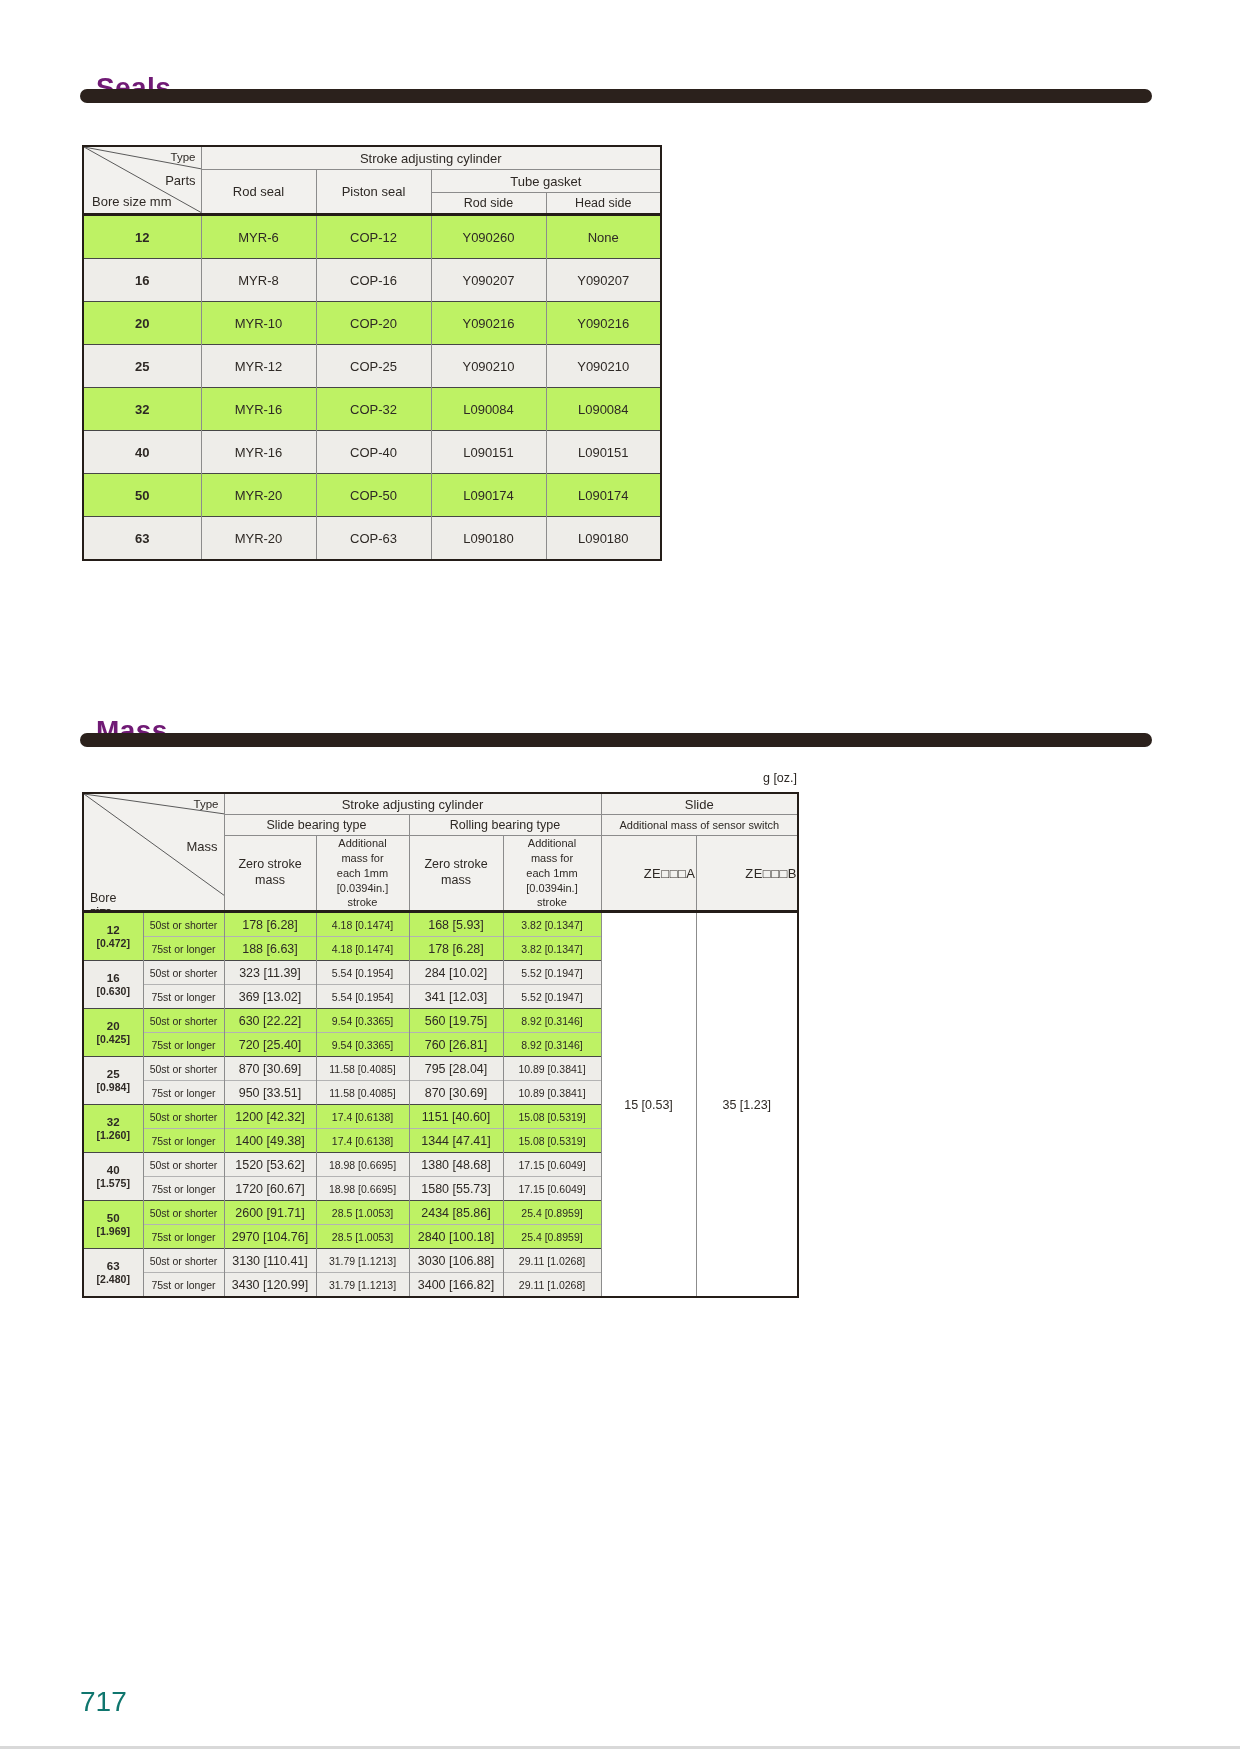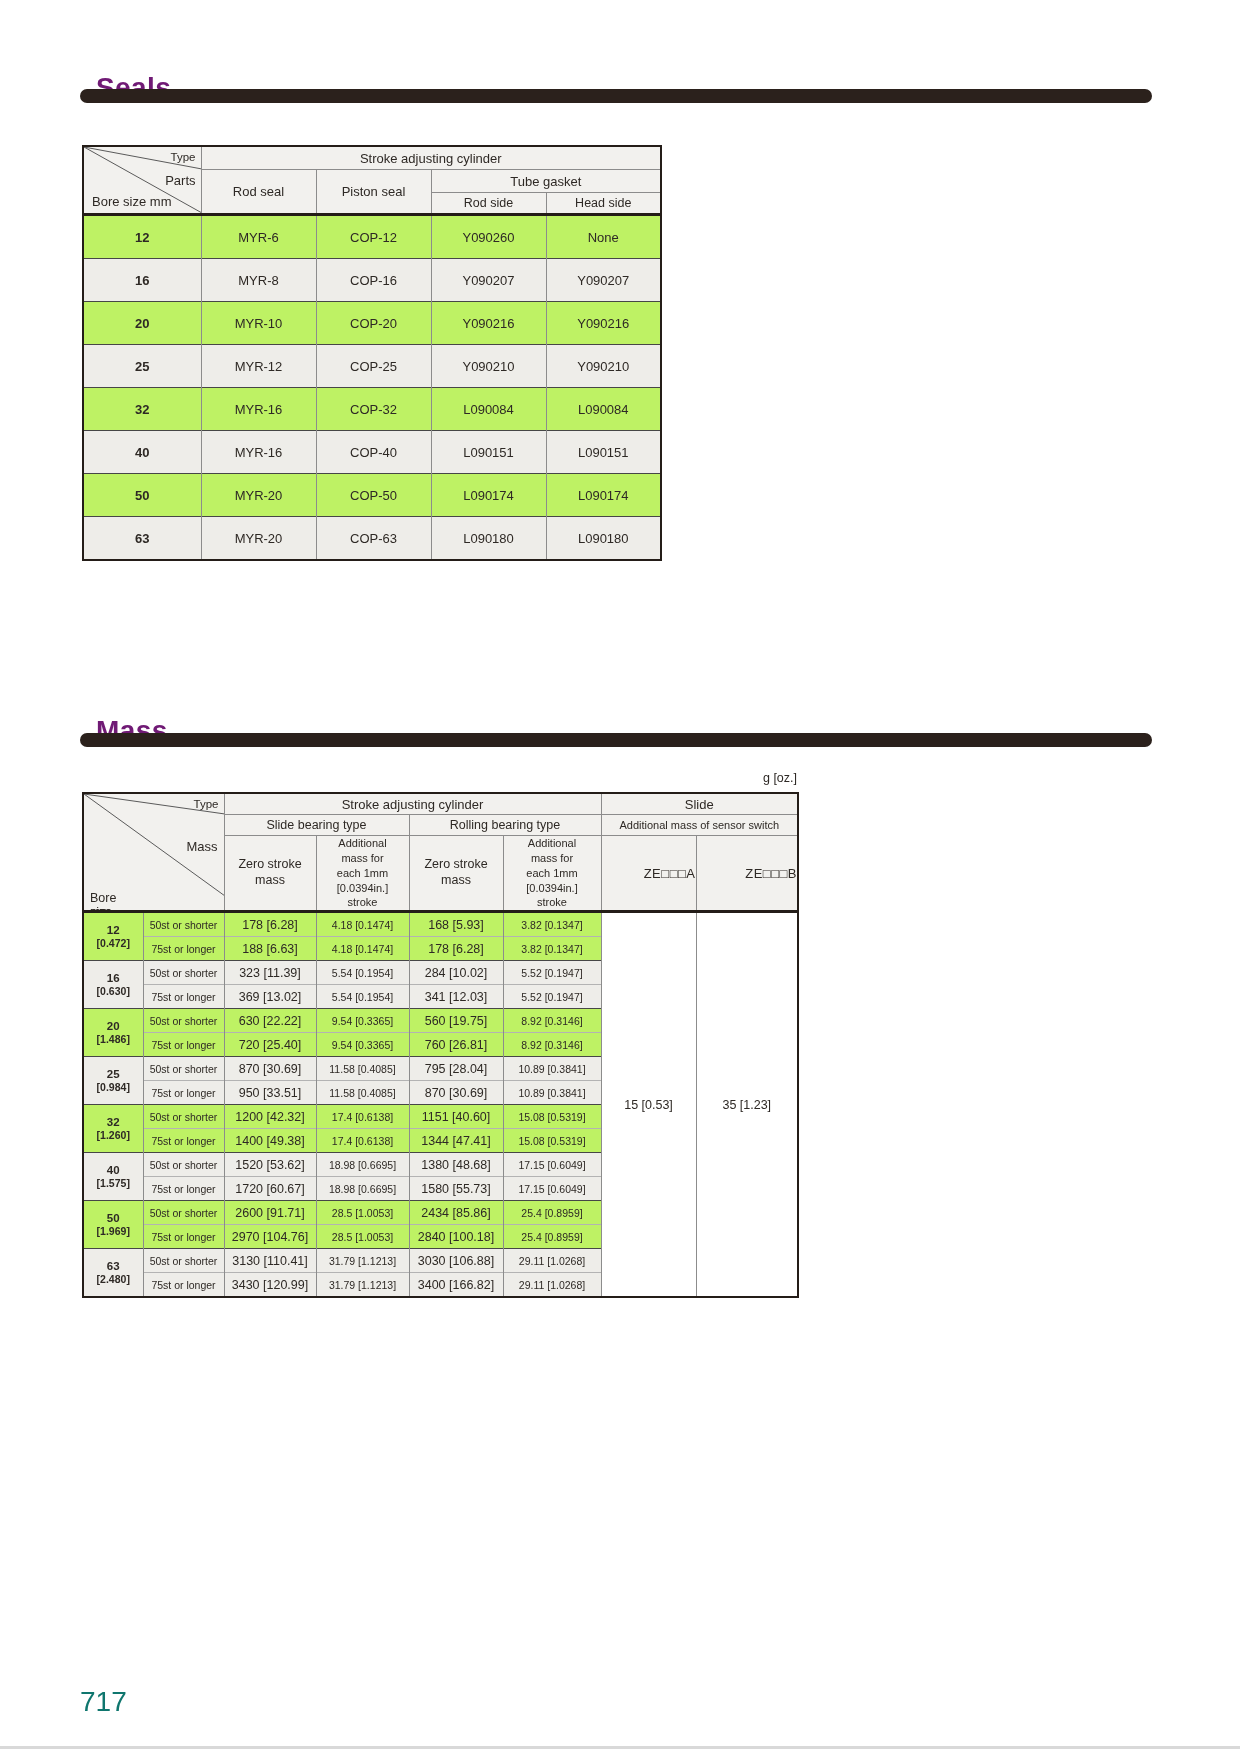--- a/index.html
+++ b/index.html
@@ -241,21 +241,21 @@
       <tr class="row-b shade">
         <td class="stroke-cell">75st or longer</td>
         <td class="val">369 [13.02]</td>
         <td class="val val-small">5.54 [0.1954]</td>
         <td class="val">341 [12.03]</td>
         <td class="val val-small">5.52 [0.1947]</td>
       </tr>
       <tr class="row-a">
         <td rowspan="2" class="bore-cell">
           <div>20</div>
-          <div class="inch">[1.486]</div>
+          <div class="inch">[0.425]</div>
         </td>
         <td class="stroke-cell">50st or shorter</td>
         <td class="val">630 [22.22]</td>
         <td class="val val-small">9.54 [0.3365]</td>
         <td class="val">560 [19.75]</td>
         <td class="val val-small">8.92 [0.3146]</td>
       </tr>
       <tr class="row-b">
         <td class="stroke-cell">75st or longer</td>
         <td class="val">720 [25.40]</td>

